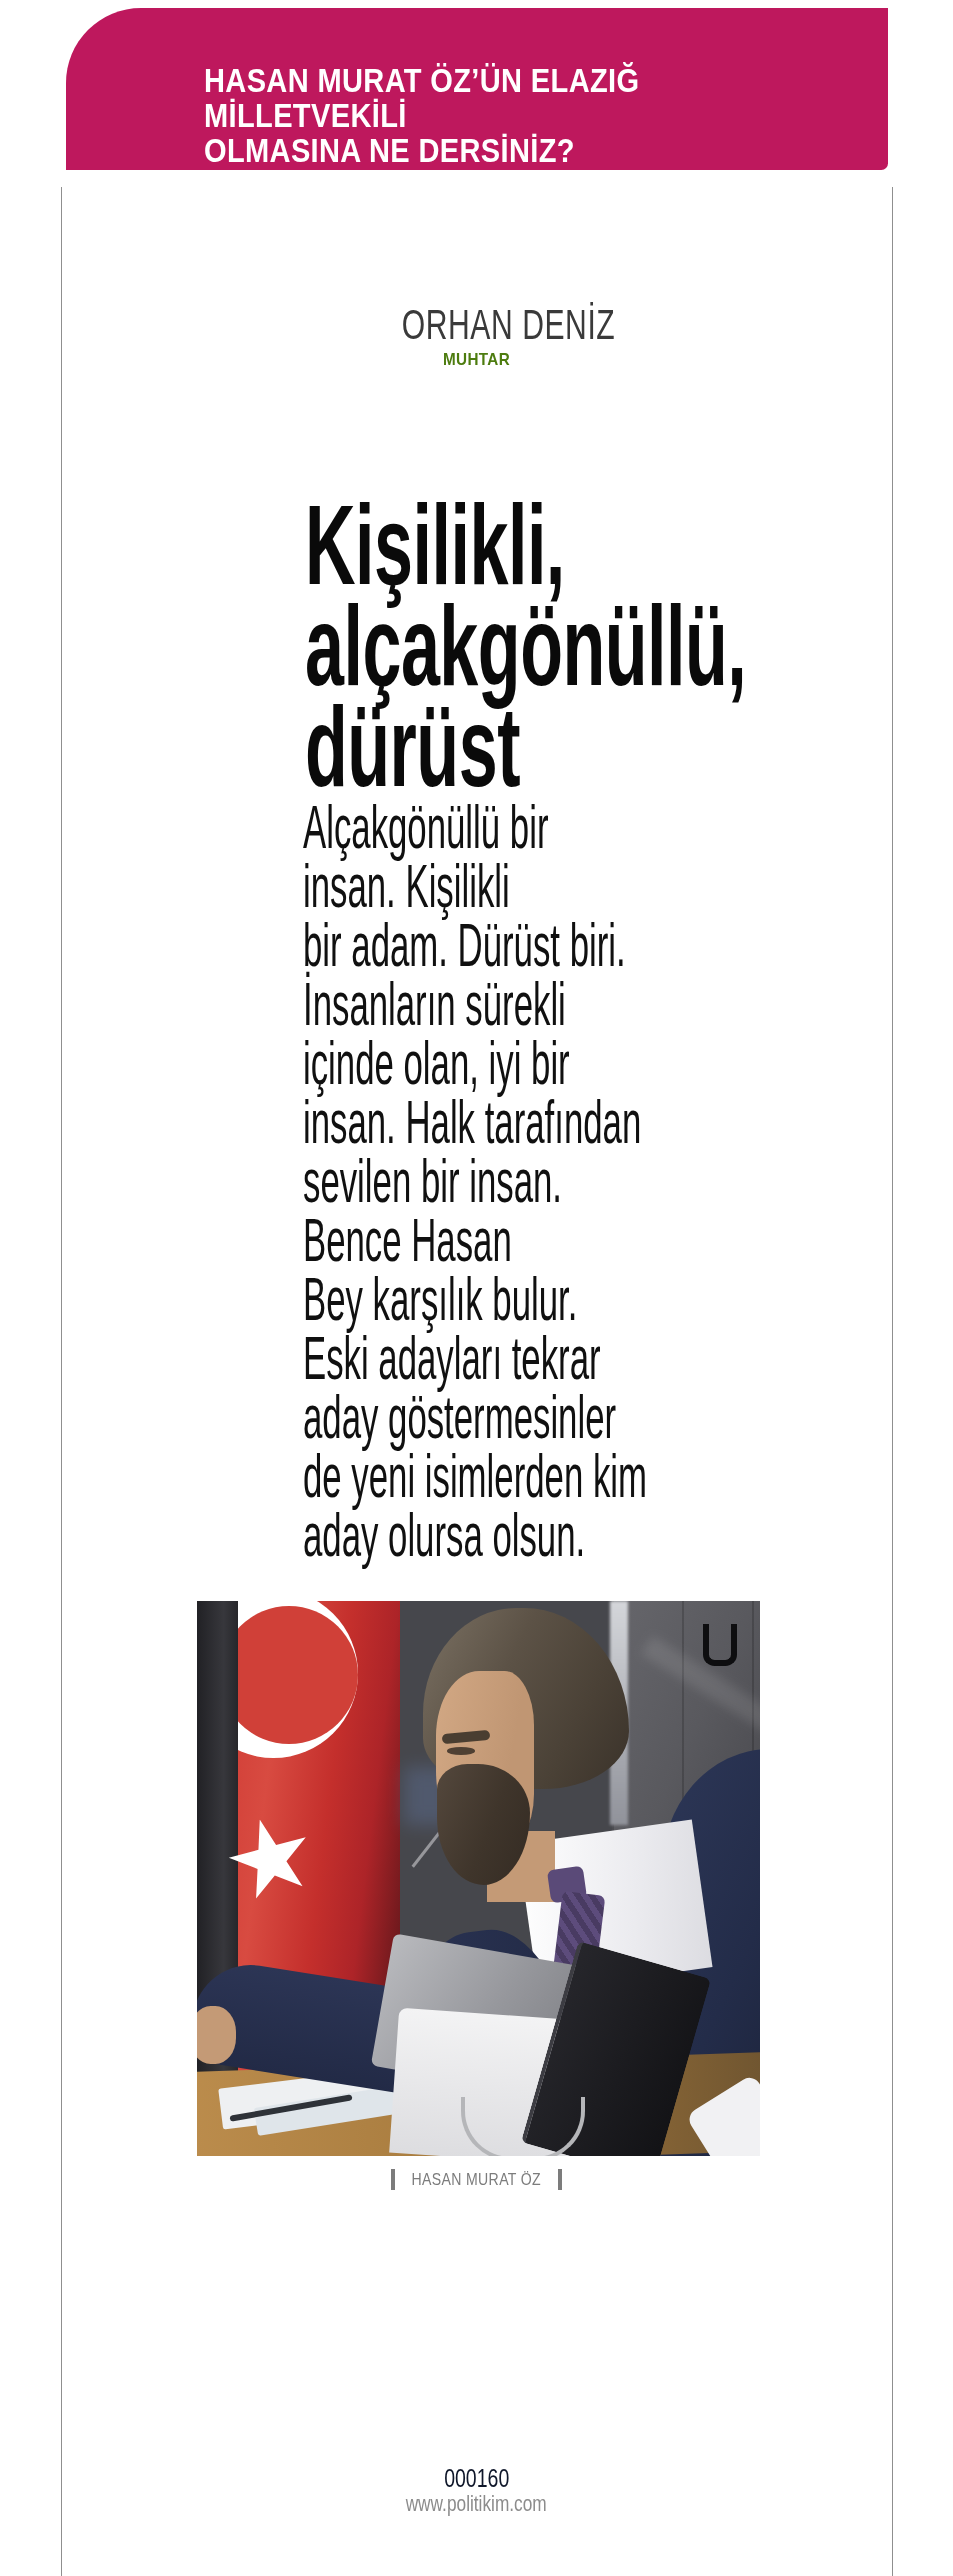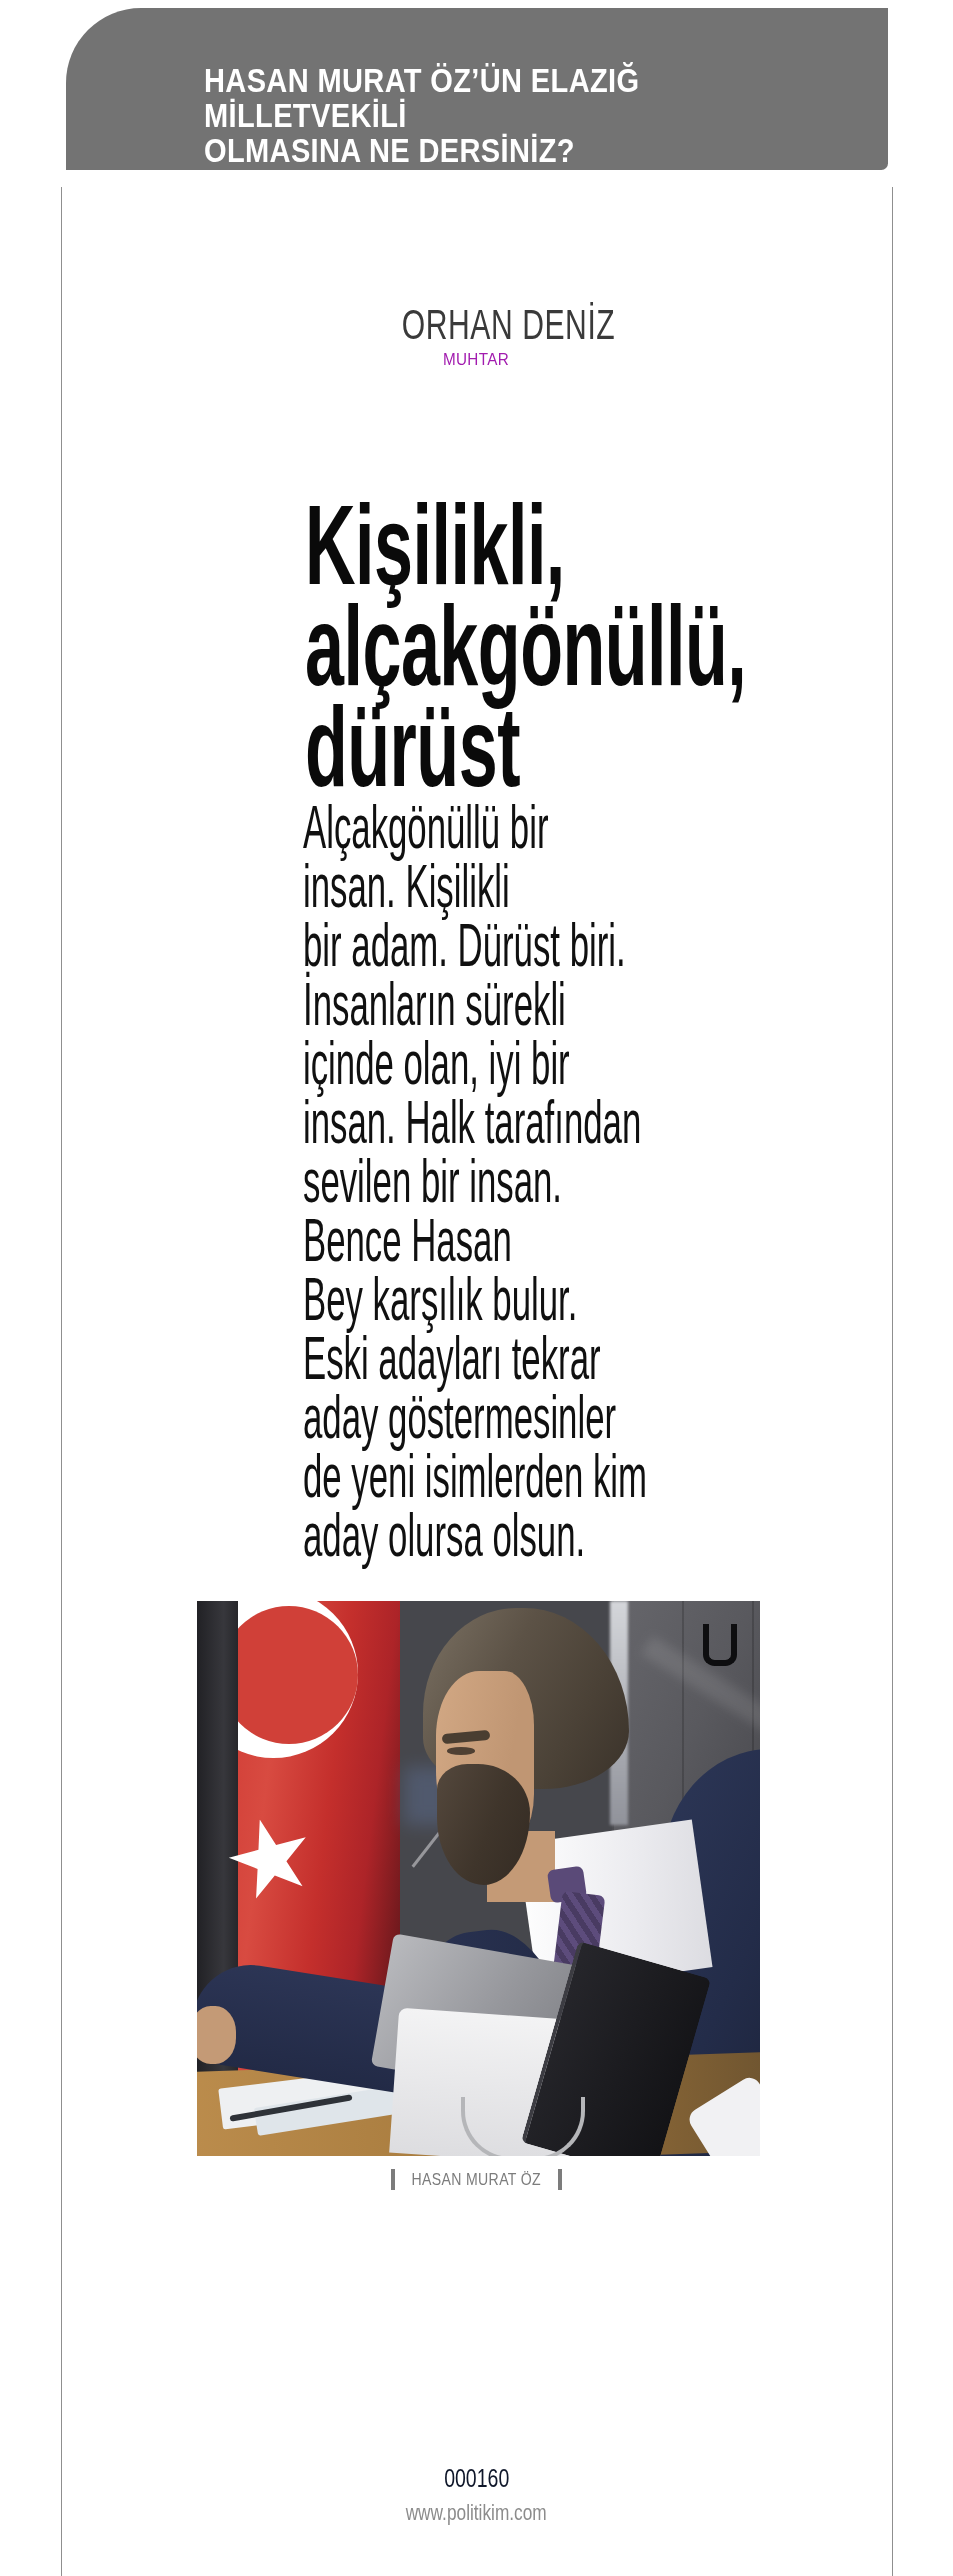--- a/index.html
+++ b/index.html
@@ -6,39 +6,39 @@
   body{
     width:953px;height:2576px;position:relative;background:#ffffff;
     font-family:"Liberation Sans", sans-serif;overflow:hidden;
   }
   .abs{position:absolute;}
   .sqzc{display:inline-block;transform-origin:center top;}
   .row-center{position:absolute;left:0;width:953px;text-align:center;}
 
   
   .header-box{
-    left:66px;top:8.3px;width:822px;height:162px;background:#737373;
+    left:66px;top:8.3px;width:822px;height:162px;background:#be185d;
     border-radius:75px 0 6.6px 0;
   }
   .header-title{
     left:138px;top:55px;color:#ffffff;font-weight:bold;font-size:33px;
     line-height:35px;white-space:pre-line;transform:scaleX(.88);
     transform-origin:left top;letter-spacing:0.4px;
   }
 
   
   .content-frame{
     left:61px;top:187px;width:830px;height:2389px;
     border-left:0.8px solid #8f8f8f;border-right:0.8px solid #8f8f8f;
   }
 
   
   .orhan{top:300px;font-size:43px;color:#3a3a3a;letter-spacing:0.8px;margin-left:32px;}
   .orhan .sqzc{transform:scaleX(.70);}
-  .muhtar{top:350px;font-size:16.6px;color:#a21caf;letter-spacing:0.4px;}
+  .muhtar{top:350px;font-size:16.6px;color:#4d7c0f;letter-spacing:0.4px;font-weight:bold;}
   .muhtar .sqzc{transform:scaleX(.92);}
 
   
   .headline{
     left:305px;top:495px;font-size:113px;line-height:101px;font-weight:bold;
     color:#0a0a0a;white-space:pre-line;transform:scaleX(.62);
     transform-origin:left top;letter-spacing:-0.8px;
   }
   .body-text{
     left:303px;top:798px;font-size:61px;line-height:59px;color:#101010;
@@ -127,21 +127,21 @@
   
   .caption{left:0;top:2169px;width:953px;display:flex;justify-content:center;
     gap:5px;}
   .caption-bar{width:4.1px;height:21px;background:#7c7c7c;}
   .caption-text{font-size:16.6px;color:#7c7c7c;letter-spacing:0.4px;line-height:21px;
     display:inline-block;transform:scaleX(.85);}
 
   
   .footer-code{top:2464px;font-size:25px;color:#0f172a;}
   .footer-code .sqzc{transform:scaleX(.78);}
-  .footer-site{top:2491px;font-size:21.6px;color:#8c8c8c;margin-top:9px;}
+  .footer-site{top:2491px;font-size:21.6px;color:#8c8c8c;}
   .footer-site .sqzc{transform:scaleX(.80);}
 </style>
 </head>
 <body>
 
 <div class="abs header-box">
   <div class="abs header-title">HASAN MURAT ÖZ’ÜN ELAZIĞ MİLLETVEKİLİ
 OLMASINA NE DERSİNİZ?</div>
 </div>
 

